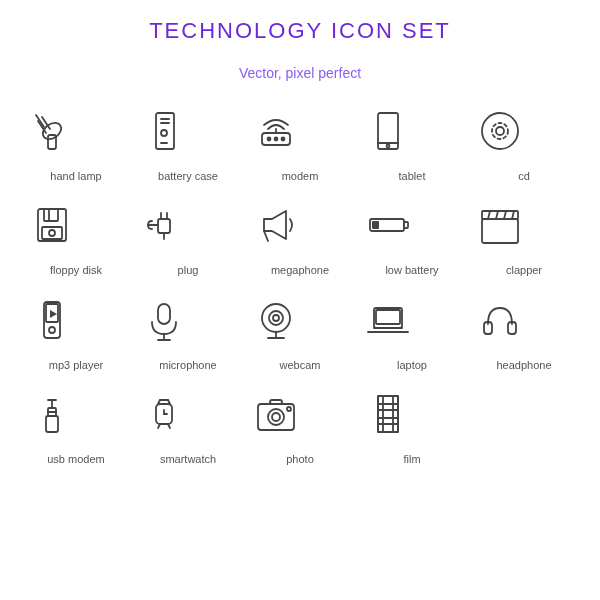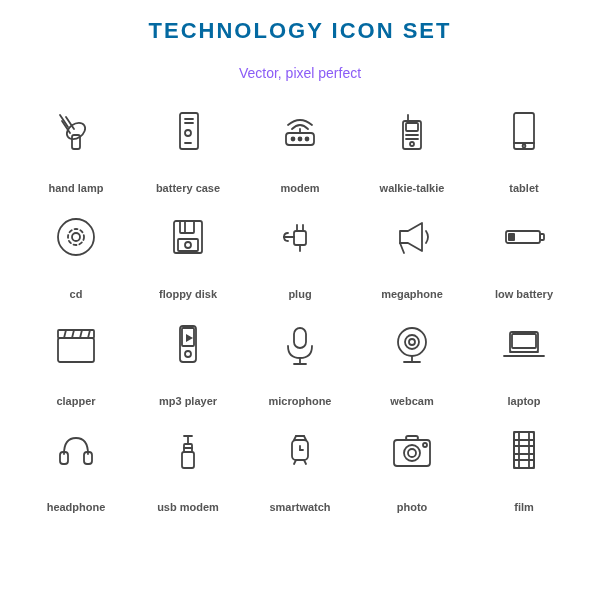--- a/index.html
+++ b/index.html
@@ -12,42 +12,40 @@
       flex-direction: column;
       align-items: center;
       overflow: hidden;
     }
     .header {
       text-align: center;
       padding: 18px 0 8px;
     }
     .header-title {
       font-size: 22px;
-      font-weight: bold;
-      color: #0369a1;
+      font-weight: normal;
+      color: #6d28d9;
       letter-spacing: 2px;
     }
     .header-sub {
       font-size: 14px;
       color: #8b5cf6;
       margin-top: 21px;
     }
     .icon-grid {
       display: grid;
       grid-template-columns: repeat(5, 1fr);
       gap: 10px 0;
       padding: 10px 20px;
       width: 100%;
     }
     .icon-cell {
       display: flex;
       flex-direction: column;
-      align-items: center;
-      gap: 18px;
-      font-weight: bold;
+      gap: 6px;
     }
     .icon-wrap {
       width: 64px;
       height: 64px;
       display: flex;
       align-items: center;
       justify-content: center;
     }
     .icon-label {
       font-size: 11px;
@@ -107,33 +105,20 @@
         <circle cx="24" cy="32" r="1.5" fill="#444"></circle>
         <circle cx="31" cy="32" r="1.5" fill="#444"></circle>
         <path d="M16 22 Q24 14 32 22"></path>
         <path d="M12 18 Q24 8 36 18"></path>
         <line x1="24" y1="26" x2="24" y2="22"></line>
       </svg>
     </div>
     <div class="icon-label">modem</div>
   </div>
 
-  <div class="icon-cell">
-    <div class="icon-wrap">
-      <svg width="48" height="48" viewBox="0 0 48 48">
-        <rect x="15" y="14" width="18" height="28" rx="2"></rect>
-        <line x1="20" y1="8" x2="20" y2="14"></line>
-        <rect x="18" y="16" width="12" height="8" rx="1"></rect>
-        <line x1="18" y1="28" x2="30" y2="28"></line>
-        <line x1="18" y1="32" x2="30" y2="32"></line>
-        <circle cx="24" cy="37" r="2"></circle>
-      </svg>
-    </div>
-    <div class="icon-label">walkie-talkie</div>
-  </div>
 
   <div class="icon-cell">
     <div class="icon-wrap">
       <svg width="48" height="48" viewBox="0 0 48 48">
         <rect x="14" y="6" width="20" height="36" rx="2"></rect>
         <line x1="14" y1="36" x2="34" y2="36"></line>
         <circle cx="24" cy="39" r="1.5"></circle>
       </svg>
     </div>
     <div class="icon-label">tablet</div>

